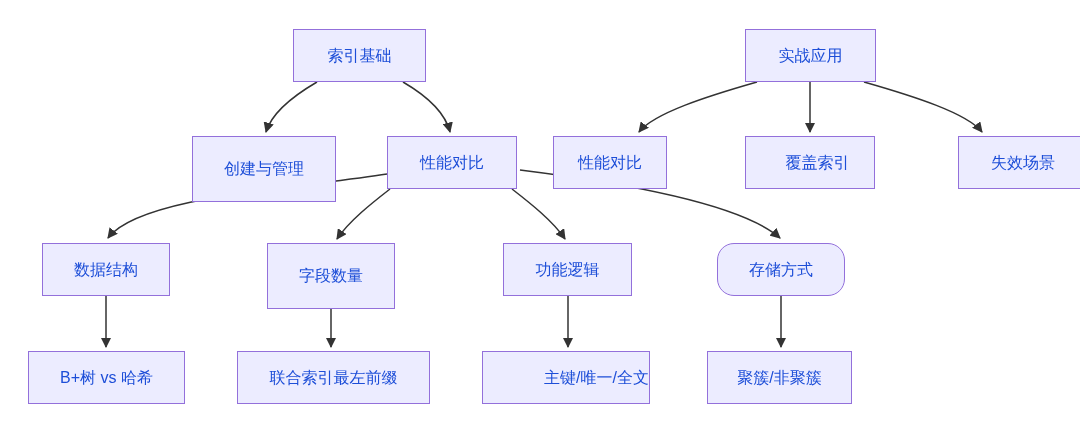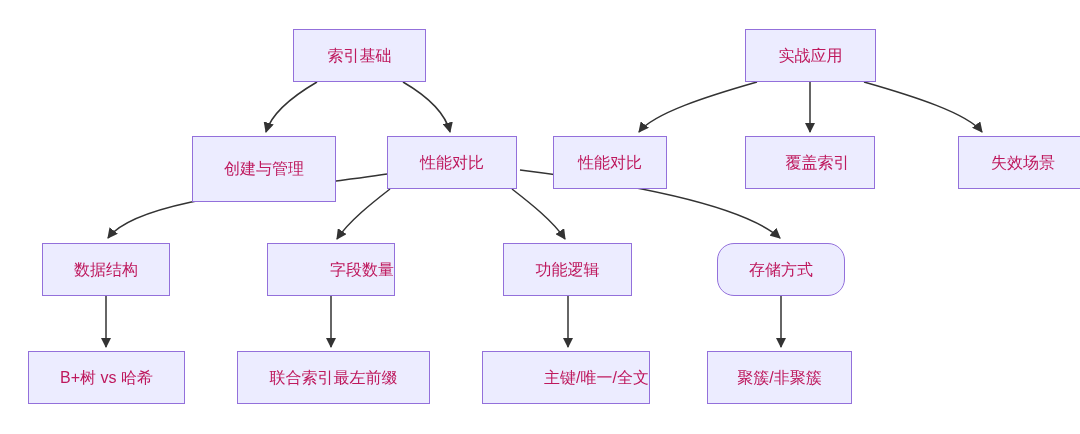--- a/index.html
+++ b/index.html
@@ -23,21 +23,21 @@
   }
   .node {
     position: absolute;
     z-index: 2;
     box-sizing: border-box;
     display: flex;
     align-items: center;
     justify-content: center;
     background: #ECECFF;
     border: 1px solid #9370DB;
-    color: #be185d;
+    color: #1d4ed8;
     font-size: 16px;
     line-height: 1.2;
     white-space: nowrap;
     text-align: center;
   }
 </style>
 </head>
 <body>
 
 <div class="canvas">
@@ -82,21 +82,21 @@
   <div class="node" style="left:745px; top:136px; width:130px; height:53px;padding-left:15px;">
     <span>覆盖索引</span>
   </div>
   <div class="node" style="left:925px; top:136px; width:130px; height:53px;margin-left:33px;">
     <span>失效场景</span>
   </div>
 
   <div class="node" style="left:42px;  top:243px; width:128px; height:53px;">
     <span>数据结构</span>
   </div>
-  <div class="node" style="left:267px; top:243px; width:128px; height:53px;justify-content:flex-end;">
+  <div class="node" style="left:267px; top:243px; width:128px; height:66px;">
     <span>字段数量</span>
   </div>
   <div class="node" style="left:503px; top:243px; width:129px; height:53px;">
     <span>功能逻辑</span>
   </div>
   <div class="node" style="left:717px; top:243px; width:128px; height:53px;border-radius:17px;">
     <span>存储方式</span>
   </div>
 
   <div class="node" style="left:28px;  top:351px; width:157px; height:53px;">

